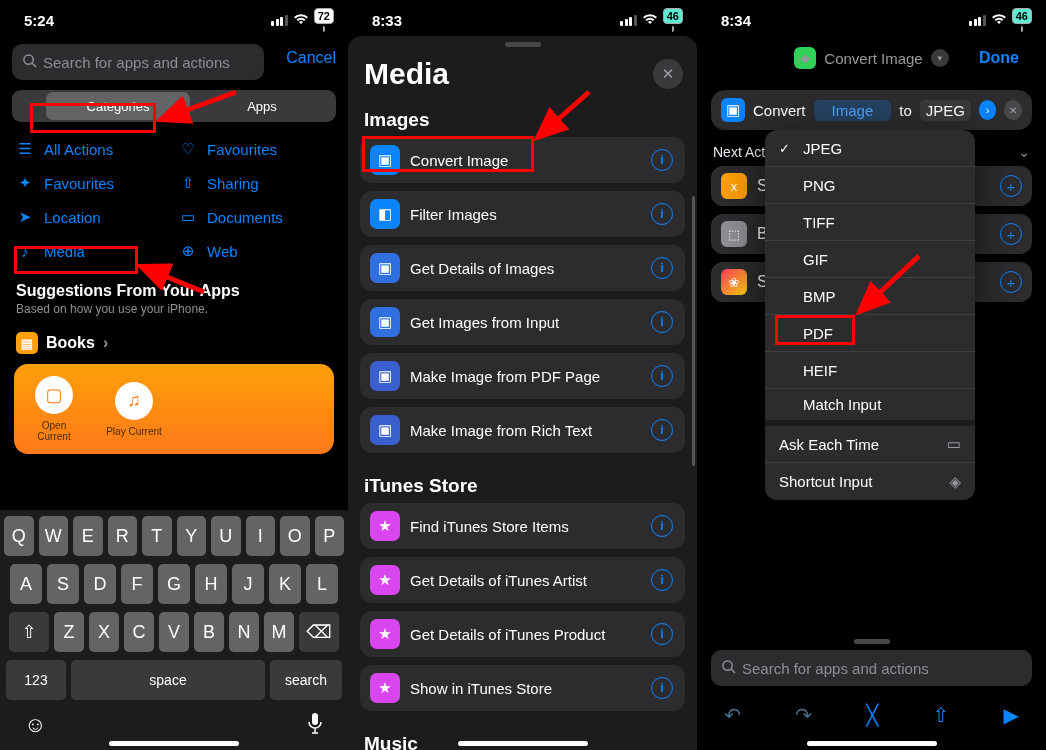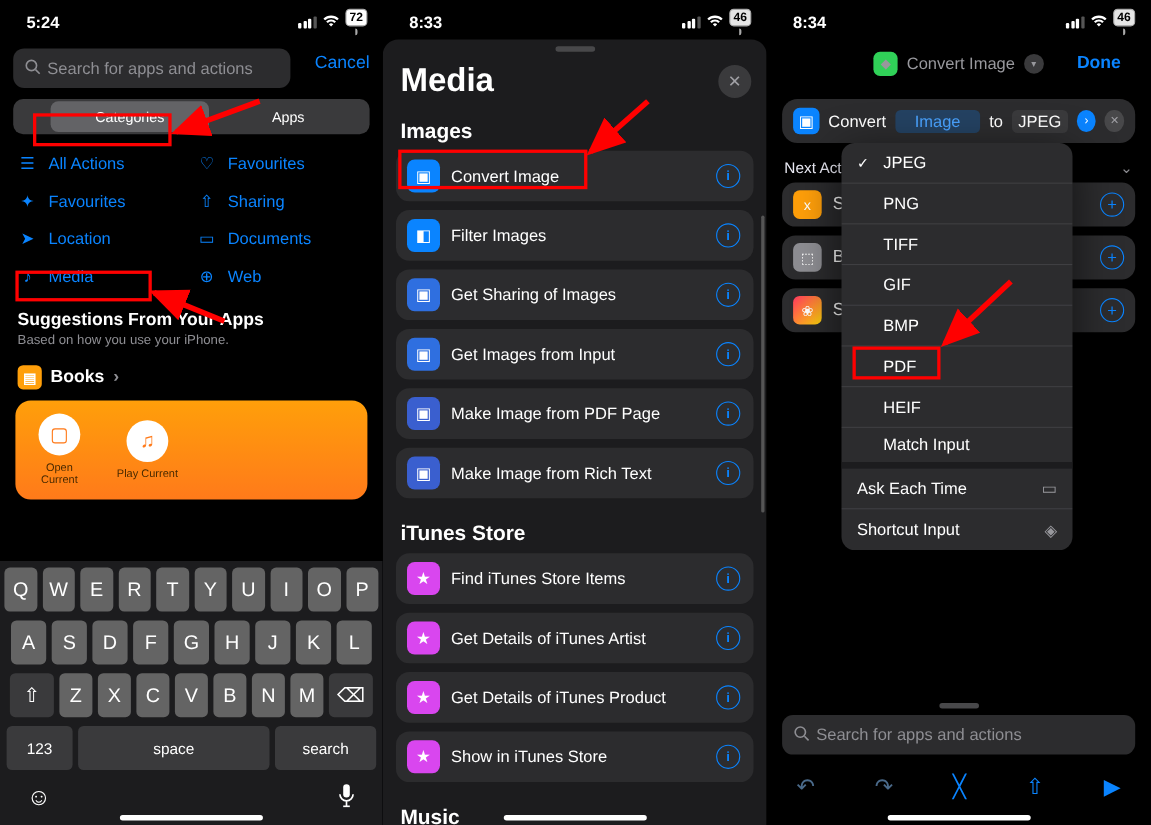--- a/index.html
+++ b/index.html
@@ -10,21 +10,21 @@
   
   .status { height:36px; display:flex; align-items:center; padding:4px 14px 0 24px; font-size:15px; font-weight:600; justify-content:space-between;text-align:center; }
   .status-right { display:flex; align-items:center; gap:5px; }
   .signal { display:flex; gap:1.5px; align-items:flex-end; }
   .signal span { width:3px; background:#fff; border-radius:1px; }
   .signal span:nth-child(1){height:5px;} .signal span:nth-child(2){height:7px;} .signal span:nth-child(3){height:9px;} .signal span:nth-child(4){height:11px;background:#555;}
   .wifi { font-size:14px; }
   .battery { display:flex; align-items:center; gap:2px;flex-direction:column; }
   .bpill { border:1px solid #aaa; border-radius:4px; padding:1px 3px; font-size:11px; font-weight:700; display:flex; align-items:center; }
   .bpill.white { background:#fff; color:#000; }
-  .bpill.yellow { background:#e5e5e5; color:#000; }
+  .bpill.yellow { background:#5eead4; color:#000; }
   .bcap { width:2px; height:6px; background:#aaa; border-radius:0 2px 2px 0; }
 
   
   .searchbar { margin:8px 12px 0; background:#2c2c2e; border-radius:10px; height:36px; display:flex; align-items:center; padding:0 10px; color:#8e8e93; font-size:15px; }
   .searchrow { display:flex; align-items:center; gap:10px; }
   .cancel { color:#0a84ff; font-size:16px; margin-right:12px; }
   .seg { margin:10px 12px; background:#3a3a3c; border-radius:9px; height:32px; display:flex; padding:2px; }
   .seg-item { flex:1; display:flex; align-items:center; justify-content:center; font-size:13px; border-radius:7px; color:#fff; }
   .seg-item.active { background:#636366; font-weight:500;margin-left:32px; }
 
@@ -46,21 +46,21 @@
   .celllabel { font-size:10px; text-align:center; line-height:11px; color:#4a2a00; }
 
   .keyboard { position:absolute; bottom:0; left:0; right:0; background:#1c1c1e; padding:6px 4px 10px; }
   .krow { display:flex; gap:5px; justify-content:center; margin-bottom:8px; }
   .key { flex:1; max-width:30px; height:40px; background:#646464; border-radius:5px; display:flex; align-items:center; justify-content:center; font-size:18px; color:#fff; }
   .krow.mid .key { max-width:32px; }
   .shift { width:40px; flex:0 0 40px; max-width:40px; background:#3a3a3c; }
   .krow4 { display:flex; gap:5px; padding:0 2px; }
   .key123 { width:60px; background:#3a3a3c; border-radius:5px; height:40px; display:flex; align-items:center; justify-content:center; font-size:14px; }
   .keyspace { flex:1; background:#3a3a3c; border-radius:5px; height:40px; display:flex; align-items:center; justify-content:center; font-size:14px; }
-  .keysearch { width:92px; background:#3a3a3c; border-radius:5px; height:40px; display:flex; align-items:center; justify-content:center; font-size:14px; }
+  .keysearch { width:72px; background:#3a3a3c; border-radius:5px; height:40px; display:flex; align-items:center; justify-content:center; font-size:14px; }
   .kbbottom { display:flex; justify-content:space-between; padding:12px 20px 0; font-size:22px; }
 
   .homebar { position:absolute; bottom:4px; left:50%; transform:translateX(-50%); width:130px; height:5px; background:#fff; border-radius:3px; }
 
   
   .redbox { position:absolute; border:3px solid #ff0000; pointer-events:none; }
   svg.arrow { position:absolute; pointer-events:none; }
 
   
   .sheet { position:absolute; left:0; right:0; bottom:0; top:36px; background:#1c1c1e; border-radius:14px 14px 0 0; }
@@ -322,21 +322,21 @@
         <div class="alabel">Convert Image</div>
         <div class="ainfo">i</div>
       </div>
       <div class="actionitem">
         <div class="aicon ablue1">◧</div>
         <div class="alabel">Filter Images</div>
         <div class="ainfo">i</div>
       </div>
       <div class="actionitem">
         <div class="aicon ablue2">▣</div>
-        <div class="alabel">Get Sharing of Images</div>
+        <div class="alabel">Get Details of Images</div>
         <div class="ainfo">i</div>
       </div>
       <div class="actionitem">
         <div class="aicon ablue2">▣</div>
         <div class="alabel">Get Images from Input</div>
         <div class="ainfo">i</div>
       </div>
       <div class="actionitem">
         <div class="aicon ablue3">▣</div>
         <div class="alabel">Make Image from PDF Page</div>

